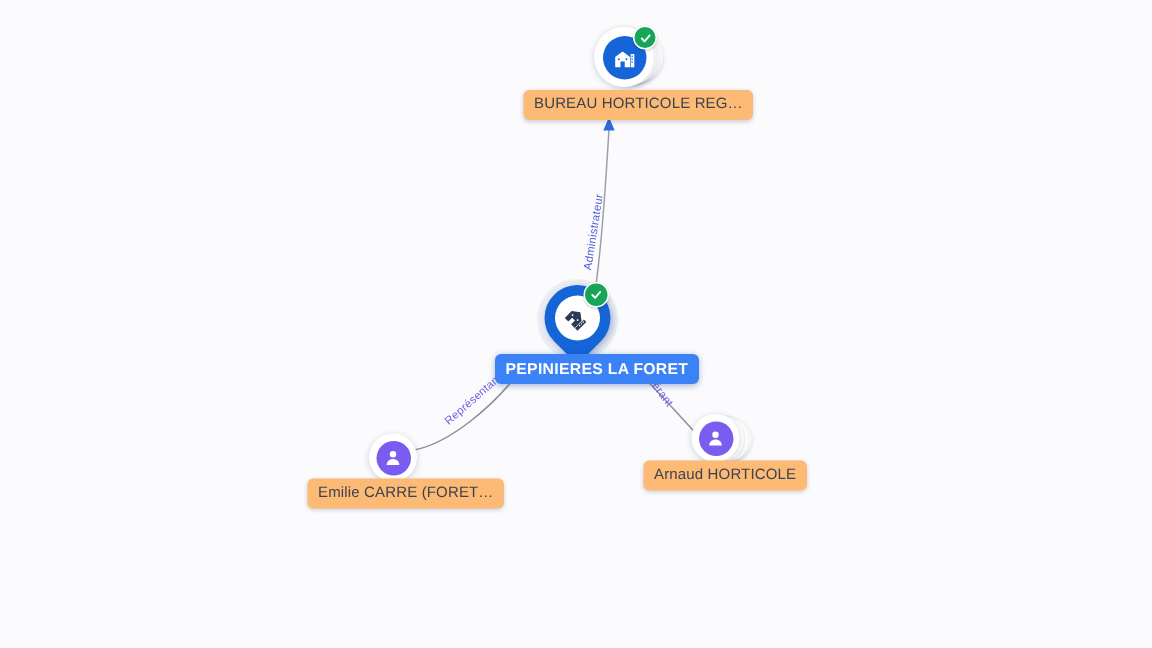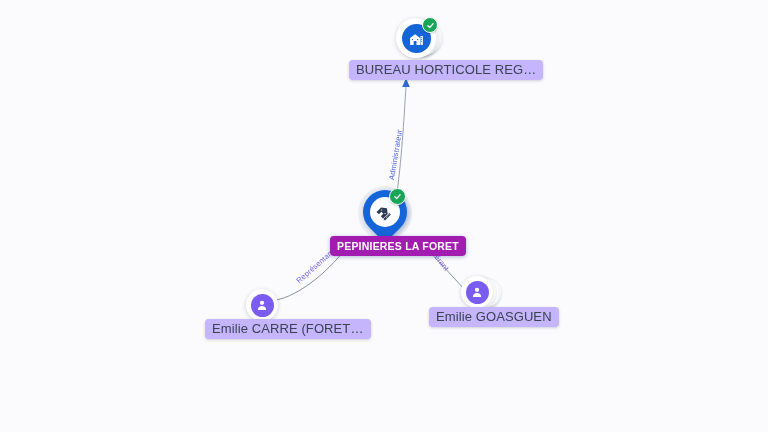--- a/index.html
+++ b/index.html
@@ -86,31 +86,31 @@
     background:#18a558;
     border:1.5px solid #ffffff;
     display:flex;align-items:center;justify-content:center;
     box-shadow:0 1px 2px rgba(0,0,0,.18);
   }
 
   
   .node-label{
     position:absolute;
     white-space:nowrap;
-    font-size:13px;
+    font-size:10px;
     line-height:14px;
     padding:3px 7px;
     border-radius:4px;
-    background:#c4b5fd;
+    background:#fdba74;
     color:#3b4252;
     box-shadow:0 1px 3px rgba(40,50,80,.22);
     letter-spacing:.1px;
   }
   .node-label.selected{
-    background:#a21caf;
+    background:#3b82f6;
     color:#ffffff;
     font-weight:700;
     font-size:10.5px;
     letter-spacing:.2px;
     box-shadow:0 1px 4px rgba(20,60,140,.35);
   }
 </style>
 </head>
 <body style="background: rgb(251, 251, 253);">
 
@@ -218,13 +218,13 @@
   <div class="disc" style="left:0px;top:0px;width:32px;height:32px;">
     <div class="inner-circle person-purple" style="width:23px;height:23px;">
       <svg width="14" height="14" viewBox="0 0 24 24" aria-hidden="true">
         <circle fill="#ffffff" cx="12" cy="8.2" r="3.7"></circle>
         <path fill="#ffffff" d="M4.8 20.5c0-4.2 3.3-6.7 7.2-6.7s7.2 2.5 7.2 6.7z"></path>
       </svg>
     </div>
   </div>
 </div>
 
-<div class="node-label" style="left:429px;top:307px;">Emilie GOASGUEN</div>
+<div class="node-label" style="left:429px;top:307px;">Arnaud HORTICOLE</div>
 
 </body></html>

